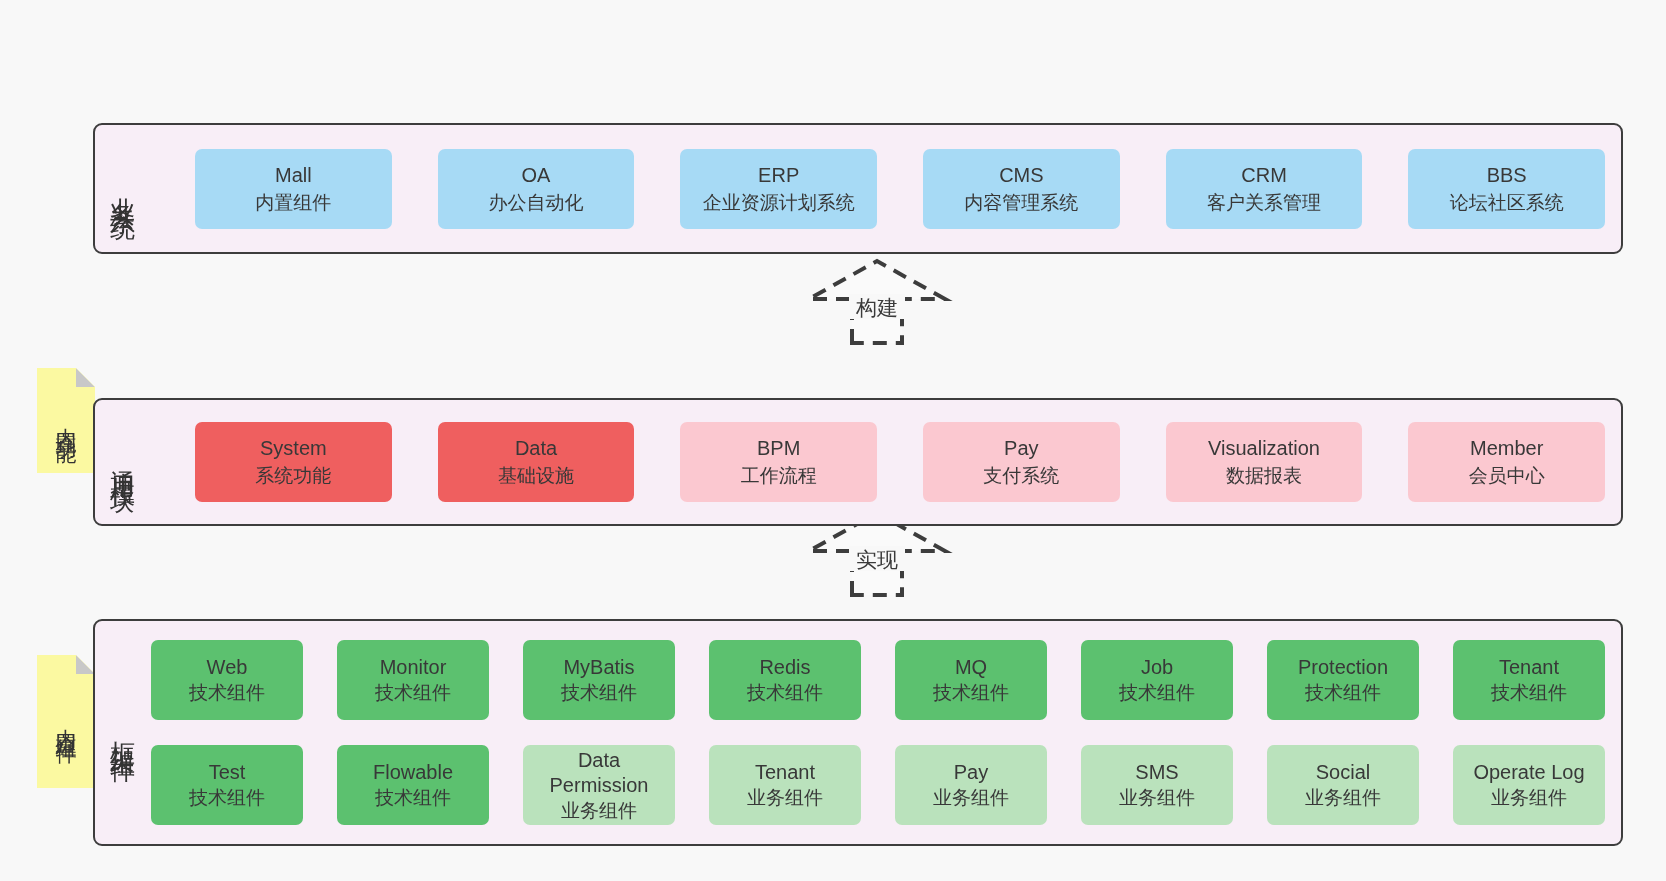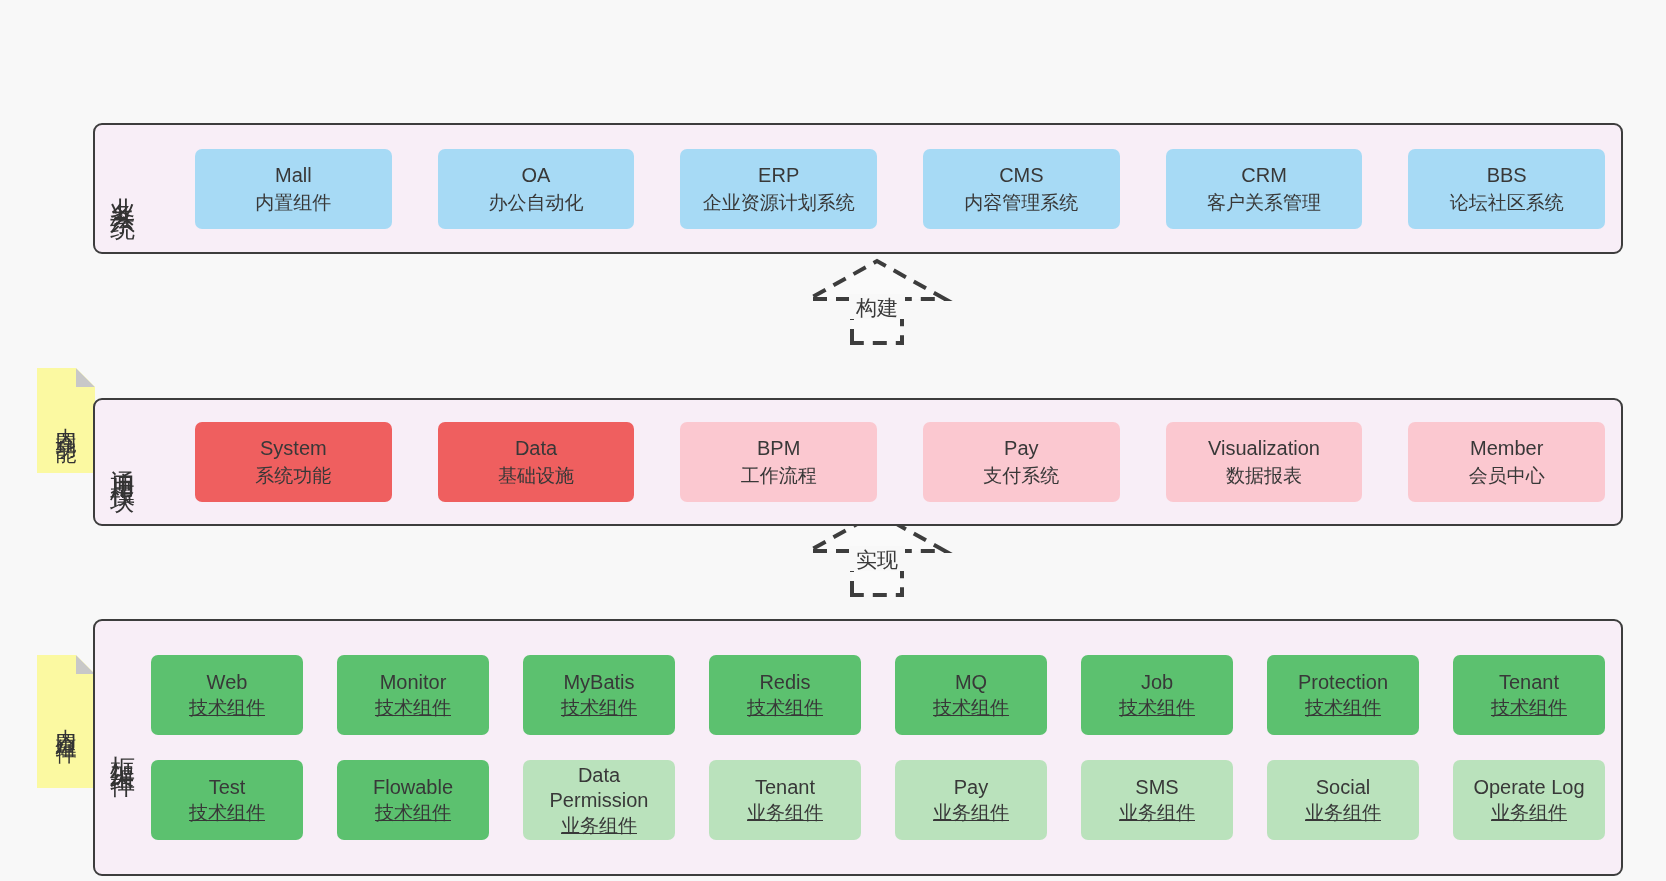--- a/index.html
+++ b/index.html
@@ -13,21 +13,21 @@
     width:1666px; height:881px; position:relative; overflow:hidden;
     background:var(--page-bg); color:var(--text);
     font-family:"Liberation Sans","DejaVu Sans",sans-serif;
   }
   .panel {
     position:absolute; left:93px; width:1530px; z-index:1;
     background:var(--panel-bg); border:2px solid var(--line); border-radius:9px;
   }
   #panel-business  { top:123px; height:131px; }
   #panel-modules   { top:372px; height:128px;margin-top:26px; }
-  #panel-components{ top:619px; height:257px; }
+  #panel-components{ top:619px; height:227px; }
   .panel-label {
     position:absolute; left:13px; top:50%; transform:translateY(-50%);
     writing-mode:vertical-lr; text-orientation:upright;
     font-size:25px; line-height:30px; letter-spacing:6px; color:#333;
     white-space:nowrap;
   }
   .box-row {
     position:absolute; left:56px; right:16px; top:0; bottom:0;
     display:flex; align-items:center; gap:46px;padding-left:44px;
   }
@@ -37,21 +37,21 @@
   }
   .comp-row { display:flex; gap:34px; }
   .box {
     flex:1; height:80px; border-radius:7px; padding:2px 6px;
     display:flex; flex-direction:column; align-items:center; justify-content:center;
     text-align:center;
   }
   .box .en { font-size:20px; line-height:27px; }
   .box .zh { font-size:19px; line-height:27px; }
   .comp-row .box .en { line-height:25px; }
-  .comp-row .box .zh { line-height:25px;text-decoration:underline; }
+  .comp-row .box .zh { line-height:25px; }
   .box.blue { background:var(--blue); }
   .box.red { background:var(--red); }
   .box.pink { background:var(--pink); }
   .box.green { background:var(--green); }
   .box.lightgreen { background:var(--lightgreen); }
   .side-tab {
     position:absolute; left:37px; width:58px; z-index:0;
     background:var(--tab);
     clip-path:polygon(0 0, calc(100% - 19px) 0, 100% 19px, 100% 100%, 0 100%);
     display:flex; align-items:center; justify-content:center;

